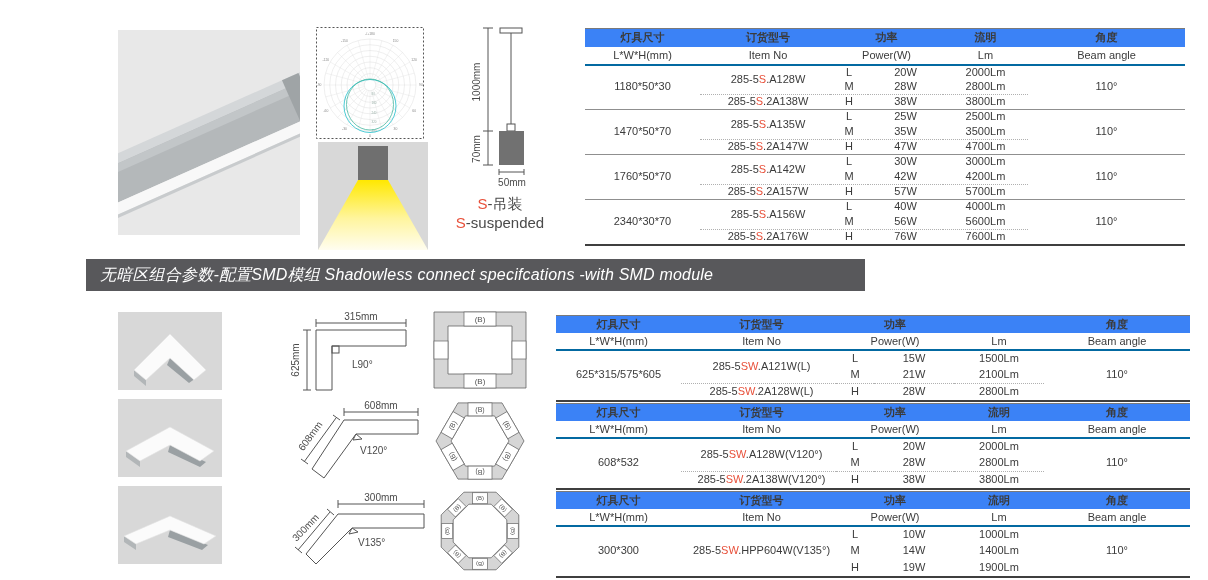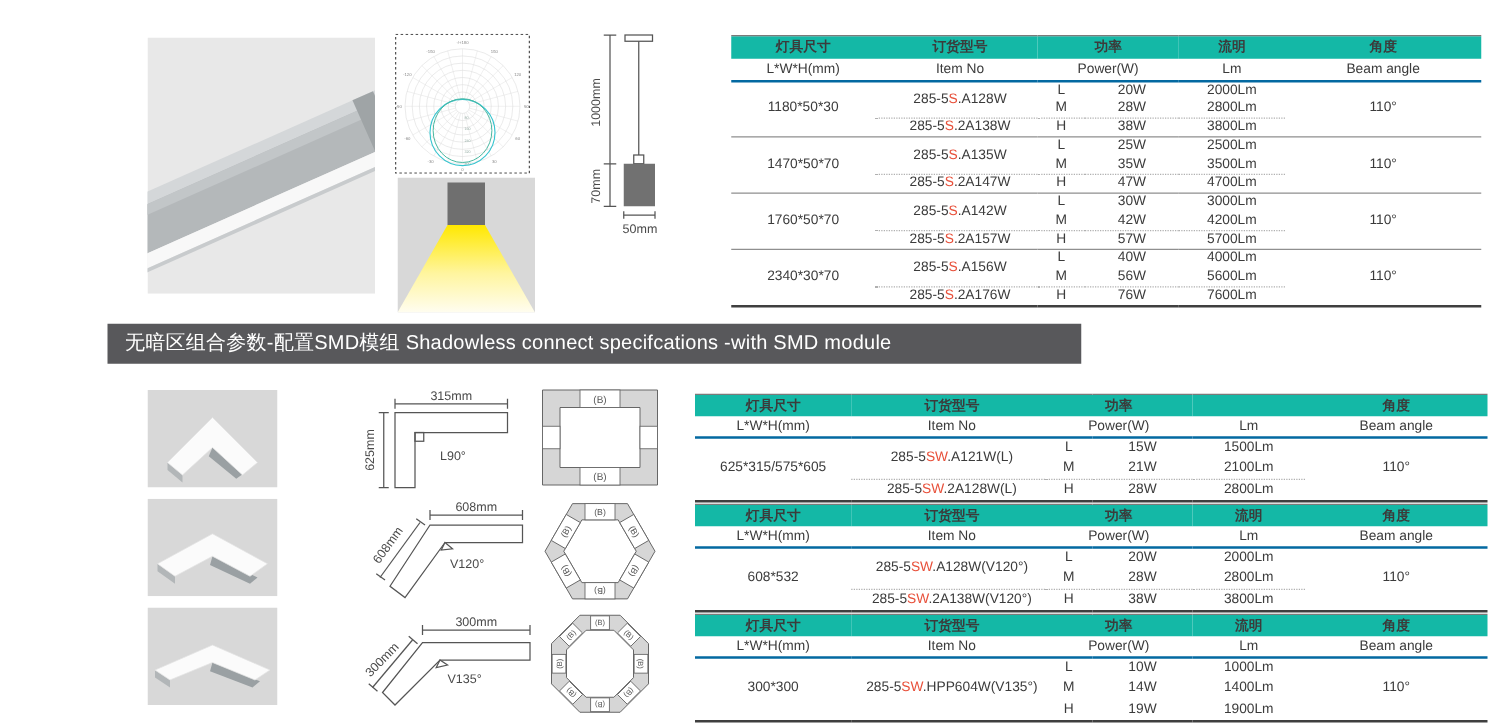--- a/index.html
+++ b/index.html
@@ -4,31 +4,31 @@
 <style>
   html,body{margin:0;padding:0;background:#fff;}
   .page{position:relative;width:1208px;height:580px;background:#fff;overflow:hidden;
         font-family:"Liberation Sans",sans-serif;color:#3b3b3b;}
   .abs{position:absolute;}
   
   table.spec{border-collapse:collapse;table-layout:fixed;font-size:11px;color:#3b3b3b;
              border-top:1px solid #7a7a7a;border-bottom:2px solid #3f3f3f;}
   table.spec th{font-weight:bold;text-align:center;padding:0;font-size:11px;}
   table.spec td{text-align:center;padding:0;line-height:1.05;}
-  table.spec tr.h1 th{background:#14b8a6;}
+  table.spec tr.h1 th{background:#3b82f6;}
   table.spec tr.h2 th{border-bottom:2px solid #0369a1;font-weight:normal;}
   table.spec .left{text-align:center;padding-left:6px;}
   table.spec tr.grp td{border-top:1px solid #8f8f8f;}
   table.spec tr.sep td{border-top:1px dotted #b0b0b0;}
   .t-top thead tr{height:18px;} .t-top tbody tr{height:15px;}
   .t-bot thead tr{height:17px;} .t-bot tbody tr{height:17px;}
   .red{color:#e8503a;}
   
   .banner{background:#58585b;color:#ffffff;font-size:16px;line-height:32px;height:32px;
-          padding-left:14px;letter-spacing:.2px;white-space:nowrap;}
+          padding-left:14px;letter-spacing:.2px;white-space:nowrap;font-style:italic;}
   
   .caption{font-size:15px;line-height:19px;text-align:center;color:#4a4a4a;}
   svg text{font-family:"Liberation Sans",sans-serif;}
 </style>
 </head>
 <body>
 
 <div class="page">
 
   <svg class="abs" style="left:118px;top:30px" width="182" height="205" viewBox="0 0 182 205">
@@ -126,20 +126,24 @@
       <line x1="45" y1="145" x2="55" y2="145"></line>
       <line x1="61" y1="152" x2="86" y2="152"></line>
         <line x1="61" y1="149" x2="61" y2="155"></line>
       <line x1="86" y1="149" x2="86" y2="155"></line>
     </g>
     <text x="42" y="62" font-size="10" fill="#4a4a4a" text-anchor="middle" transform="rotate(-90 42 62)">1000mm</text>
     <text x="42" y="129" font-size="10" fill="#4a4a4a" text-anchor="middle" transform="rotate(-90 42 129)">70mm</text>
     <text x="74" y="166" font-size="10" fill="#4a4a4a" text-anchor="middle">50mm</text>
   </svg>
 
+  <div class="abs caption" style="left:430px;top:194px;width:140px">
+    <div><span class="red">S</span><span>-吊装</span></div>
+    <div><span class="red">S</span><span>-suspended</span></div>
+  </div>
 
   <div id="top-table" class="abs" style="left:585px;top:28px">
       <table class="spec t-top">
         <colgroup>
           <col style="width: 115px;">
           <col style="width: 130px;">
           <col style="width: 38px;">
           <col style="width: 75px;">
           <col style="width: 85px;">
           <col style="width: 157px;">

